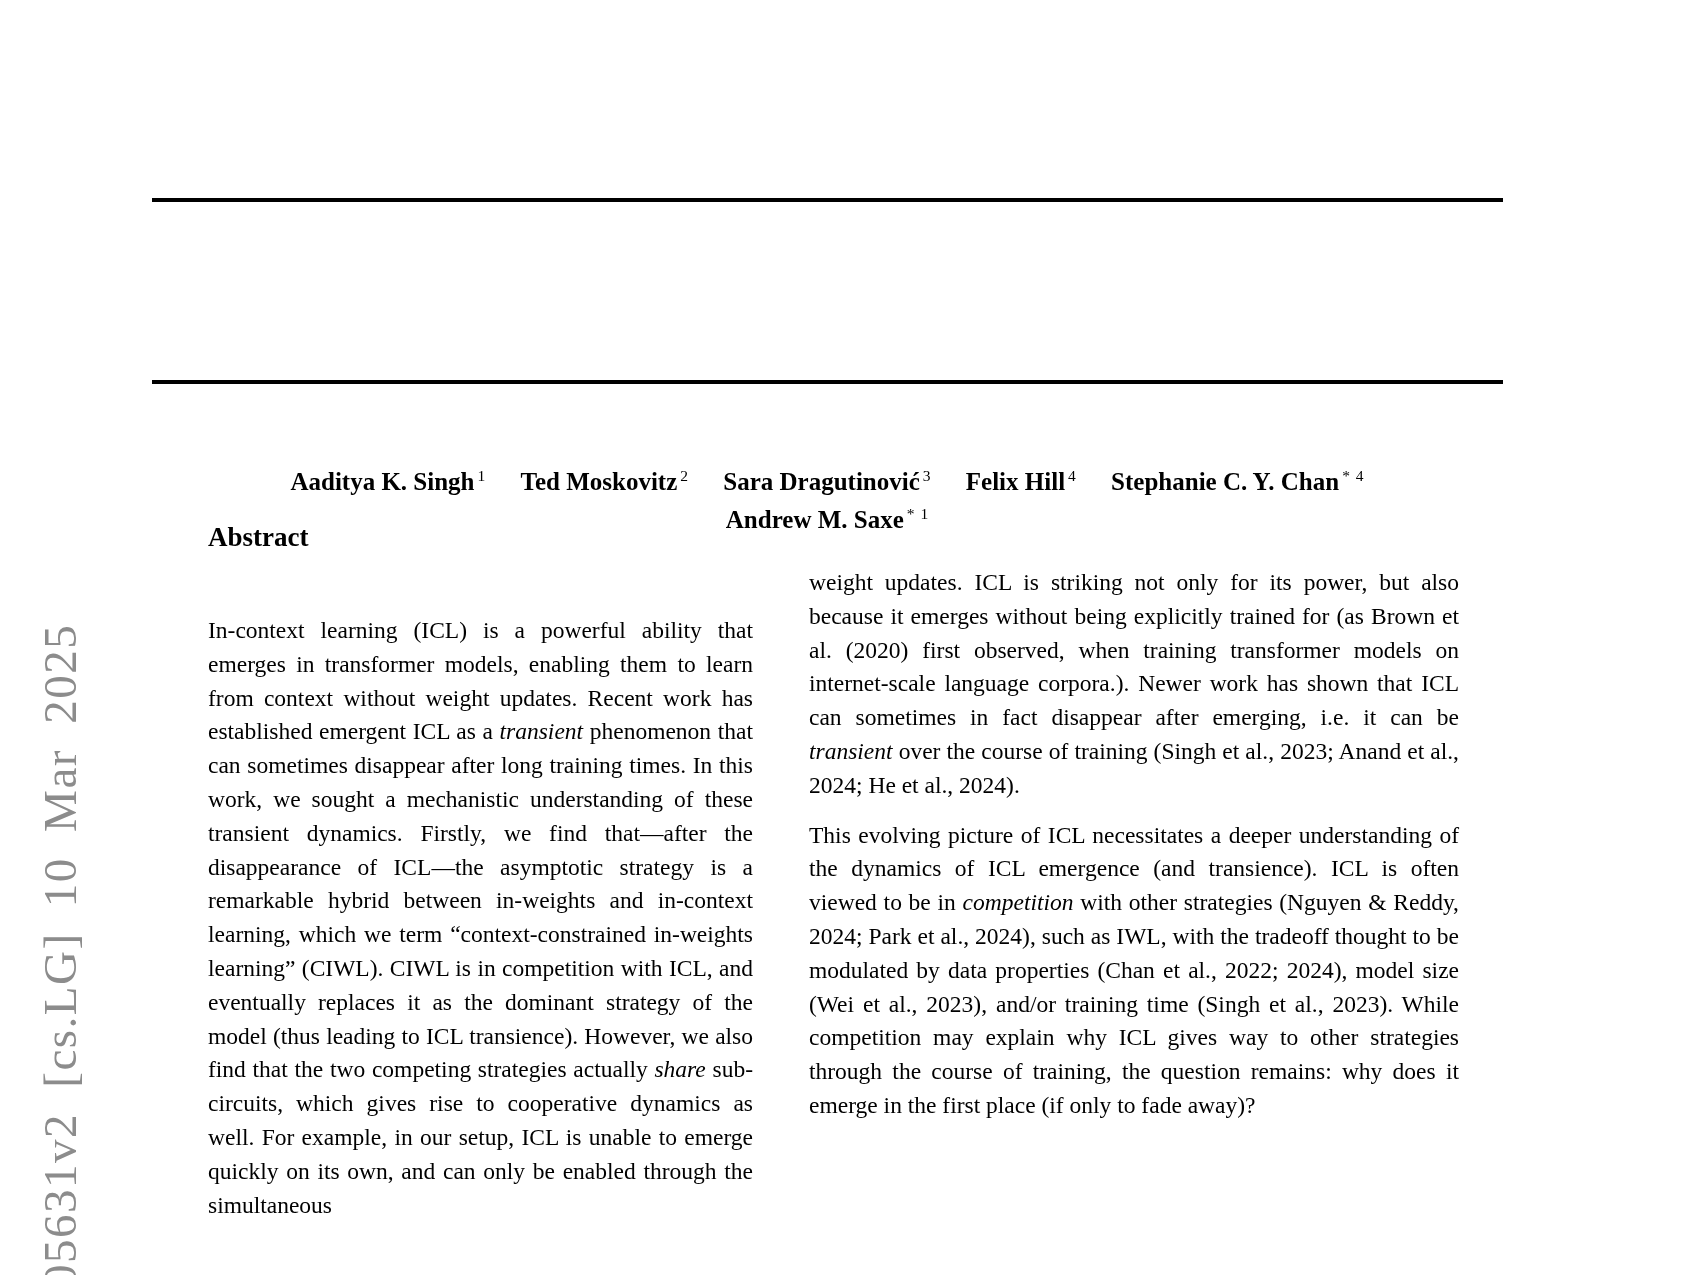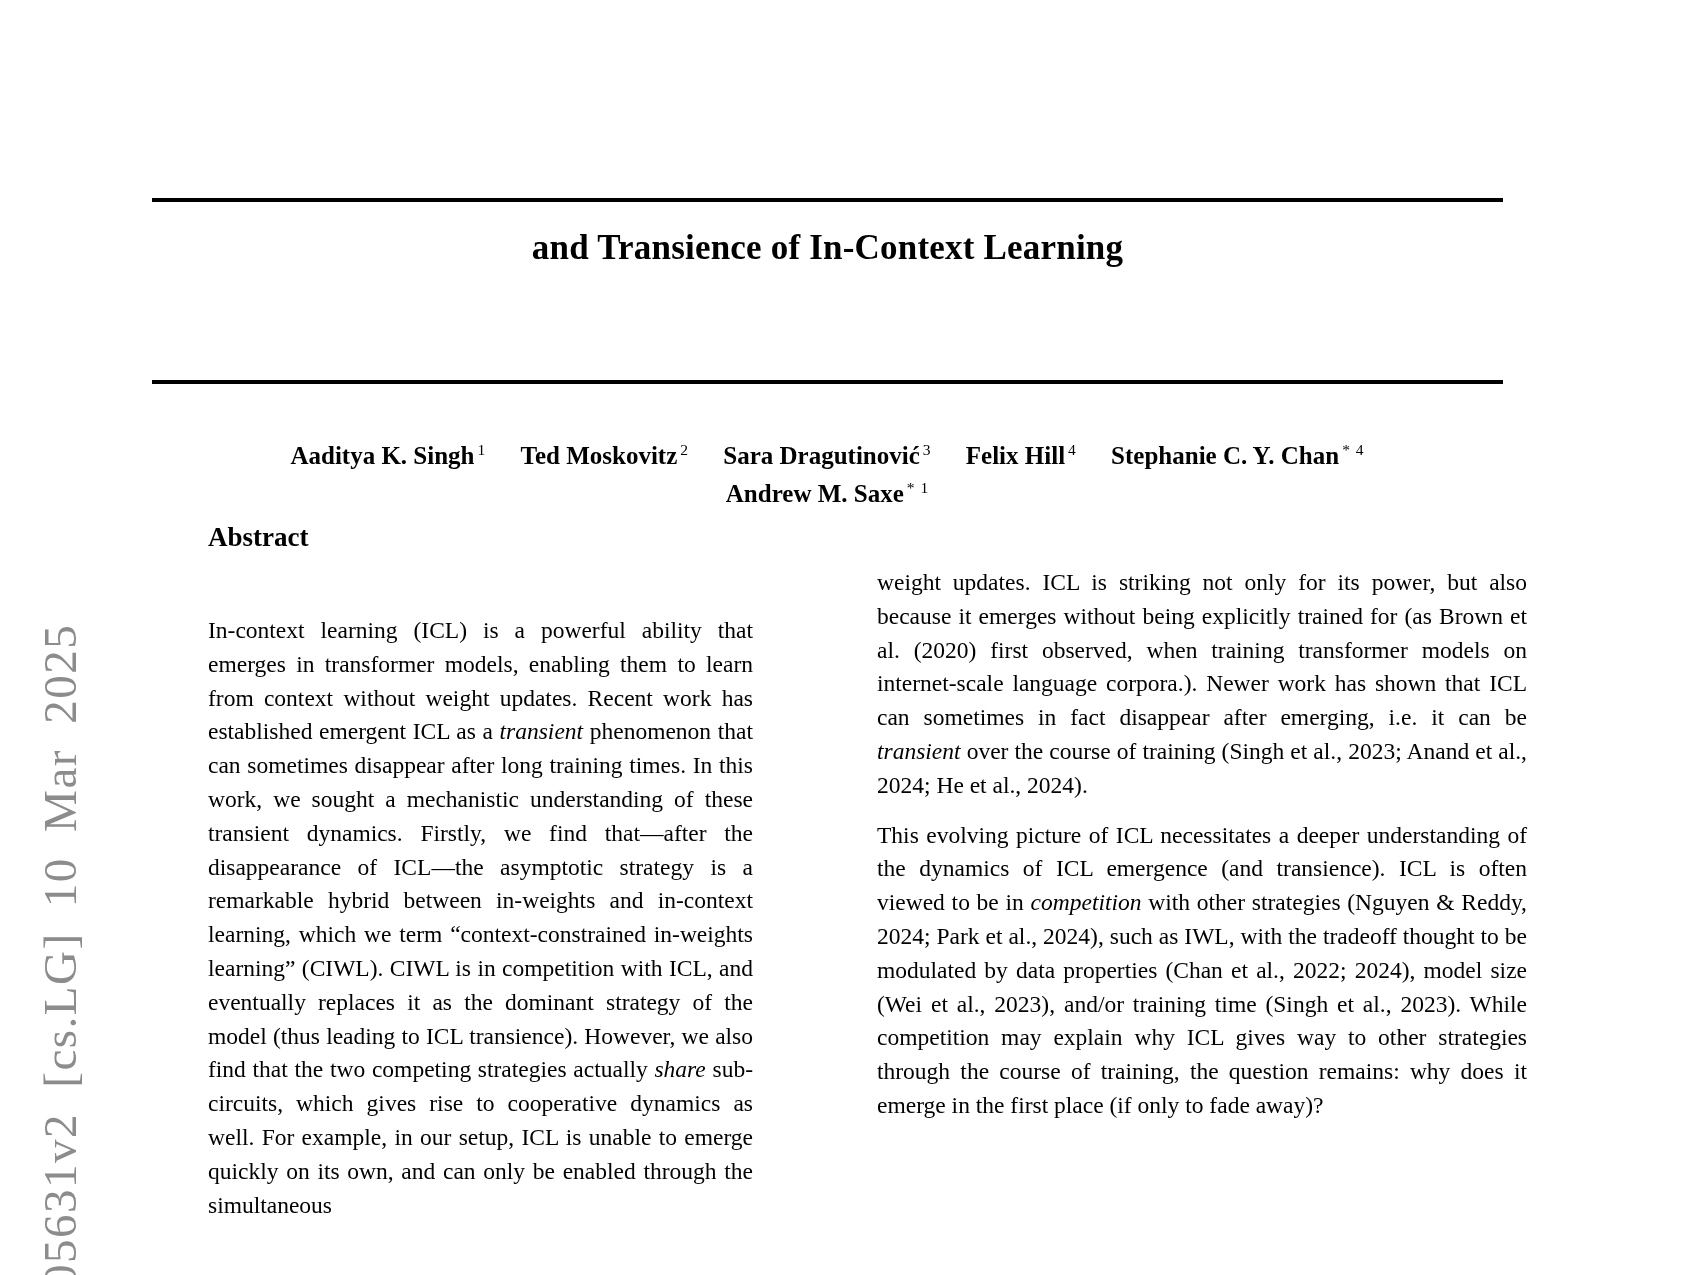--- a/index.html
+++ b/index.html
@@ -28,21 +28,21 @@
     width: 1351px;
     text-align: center;
     font-size: 35px;
     font-weight: bold;
     line-height: 48px;
     letter-spacing: 0.2px;
   }
   .authors-block {
     position: absolute;
     left: 152px;
-    top: 438px;
+    top: 464px;
     width: 1351px;
     text-align: center;
     font-size: 25px;
     font-weight: bold;
     line-height: 35px;
   }
   .author { margin: 0 14px; white-space: nowrap; }
   .author sup {
     font-size: 0.62em;
     font-weight: normal;
@@ -66,21 +66,21 @@
     line-height: 38px;
   }
   .body-text {
     margin: 0;
     font-size: 23.5px;
     line-height: 33.8px;
     text-align: justify;
   }
   .col-right {
     position: absolute;
-    left: 877px;
+    left: 809px;
     top: 566px;
     width: 650px;
   }
   .col-right p + p { margin-top: 16px; }
   .it { font-style: italic; }
   .watermark {
     position: absolute;
     left: 28px;
     top: 1288px;
     width: 1000px;
@@ -98,21 +98,20 @@
 </head>
 <body>
 
 <div class="page">
 
   <div class="watermark">05631v2  [cs.LG]  10 Mar 2025</div>
 
   <div class="rule rule-top"></div>
 
   <div class="title-block">
-    <div>and Transience of In-Context Learning</div>
   </div>
 
   <div class="rule rule-bottom"></div>
 
   <div class="authors-block">
     <div>
       <span class="author"><span>Aaditya K. Singh</span><sup>1</sup></span>
       <span class="author"><span>Ted Moskovitz</span><sup>2</sup></span>
       <span class="author"><span>Sara Dragutinović</span><sup>3</sup></span>
       <span class="author"><span>Felix Hill</span><sup>4</sup></span>

